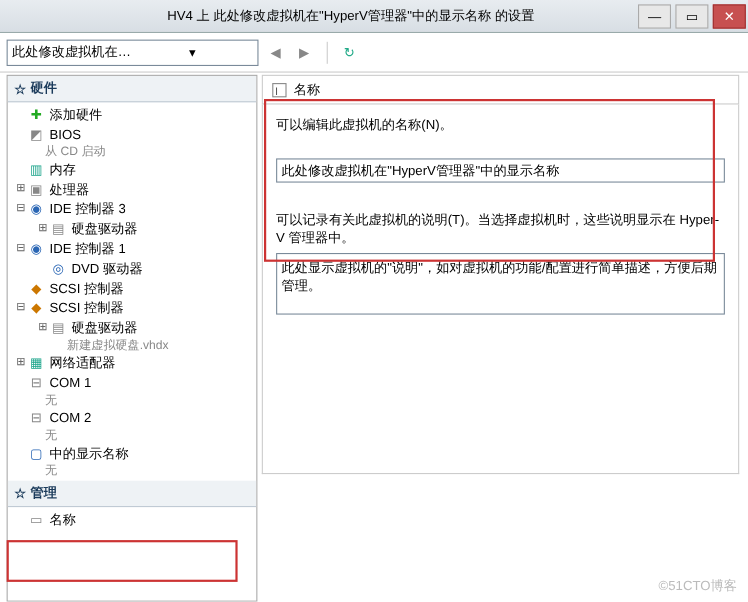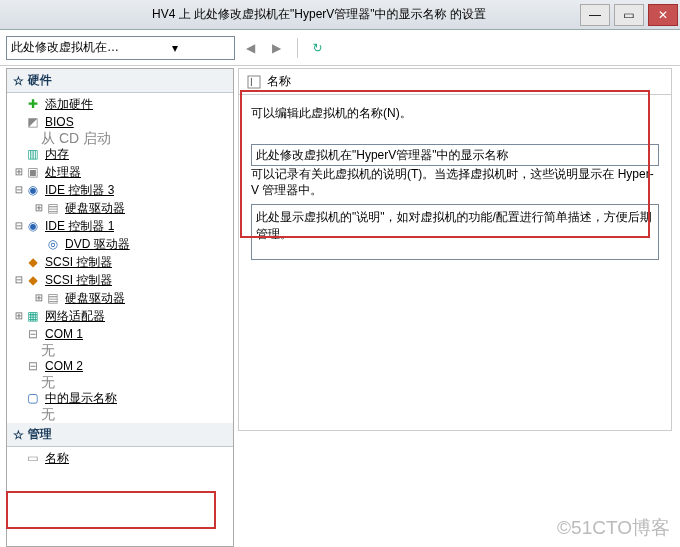--- a/index.html
+++ b/index.html
@@ -14,38 +14,38 @@
   .combo .dd { width:14px; text-align:center; cursor:pointer;}
   .navbtn { width:20px; height:20px; display:flex; align-items:center; justify-content:center; color:#888;}
   .navbtn.refresh { color:#2a8; }
   .mainarea { position:absolute; top:66px; bottom:0; left:0; right:0; display:flex; }
   .sidebar { width:228px; border:1px solid #aaa; margin:2px 2px 0 6px; background:#fff; overflow:hidden; }
   .section-header { background:#eef2f5; border-bottom:1px solid #c0cad4; padding:3px 6px; font-weight:bold; color:#1a3a5a; display:flex; align-items:center;}
   .tree { padding:2px 0;}
   .node { display:flex; align-items:center; padding:1px 4px 1px 6px; line-height:16px; cursor:pointer;}
   .node .exp { width:12px; text-align:center; color:#666; font-size:10px;}
   .node .icon { width:16px; height:16px; display:flex; align-items:center; justify-content:center; margin-right:4px;}
-  .node .lbl { white-space:nowrap; overflow:hidden; text-overflow:ellipsis;text-decoration:underline; }
-  .sub { padding-left:34px; color:#888; line-height:14px; font-size:14px;}
+  .node .lbl { white-space:nowrap; overflow:hidden; text-overflow:ellipsis; }
+  .sub { padding-left:34px; color:#888; line-height:14px; font-size:11px;}
   .child { padding-left:20px;}
   .child .node { padding-left:6px;}
   
   .rightpanel { flex:1; margin:2px 8px 0 2px; position:relative;}
   .panel-title { border:1px solid #ccc; padding:4px 8px; display:flex; align-items:center; gap:6px;}
   .panel-body { border:1px solid #ccc; border-top:none; padding:10px 12px; height:336px; position:relative;}
   .field-label { margin-bottom:22px;}
   .txtinput { width:100%; border:1px solid #7a8a9a; padding:3px 4px; font-size:12px;}
-  .desc-label { margin-top:0; line-height:16px;}
+  .desc-label { margin-top:26px; line-height:16px;}
   .txtarea { width:100%; height:56px; border:1px solid #7a8a9a; padding:4px; font-size:12px; resize:none; margin-top:6px; font-family:inherit;}
   
   .hl { position:absolute; border:2px solid #c33; pointer-events:none;}
   .hl1 { left:240px; top:90px; width:410px; height:148px;}
   .hl2 { left:6px; top:491px; width:210px; height:38px;}
   
-  .wm { position:absolute; right:10px; bottom:6px; color:#bbb; font-size:19px;}
+  .wm { position:absolute; right:10px; bottom:6px; color:#bbb; font-size:12px;}
   
   .ic-green{color:#2a2;} .ic-blue{color:#2a66b4;} .ic-gray{color:#888;} .ic-teal{color:#1aa48a;} .ic-orange{color:#c70;}
   svg { display:block; }
 </style>
 </head>
 <body>
 
 <div class="titlebar">
   <span class="title-text">HV4 上 此处修改虚拟机在"HyperV管理器"中的显示名称 的设置</span>
   <div class="tbtn">—</div>
@@ -164,20 +164,21 @@
           </div>
         </div>
         <div class="child">
           <div class="node">
             <span class="exp">⊞</span>
       <span class="icon">
               <span class="ic-gray">▤</span>
             </span>
       <span class="lbl">硬盘驱动器</span>
           </div>
+          <div class="sub">新建虚拟硬盘.vhdx</div>
         </div>
         <div>
           <div class="node">
             <span class="exp">⊞</span>
       <span class="icon">
               <span class="ic-teal">▦</span>
             </span>
       <span class="lbl">网络适配器</span>
           </div>
         </div>

